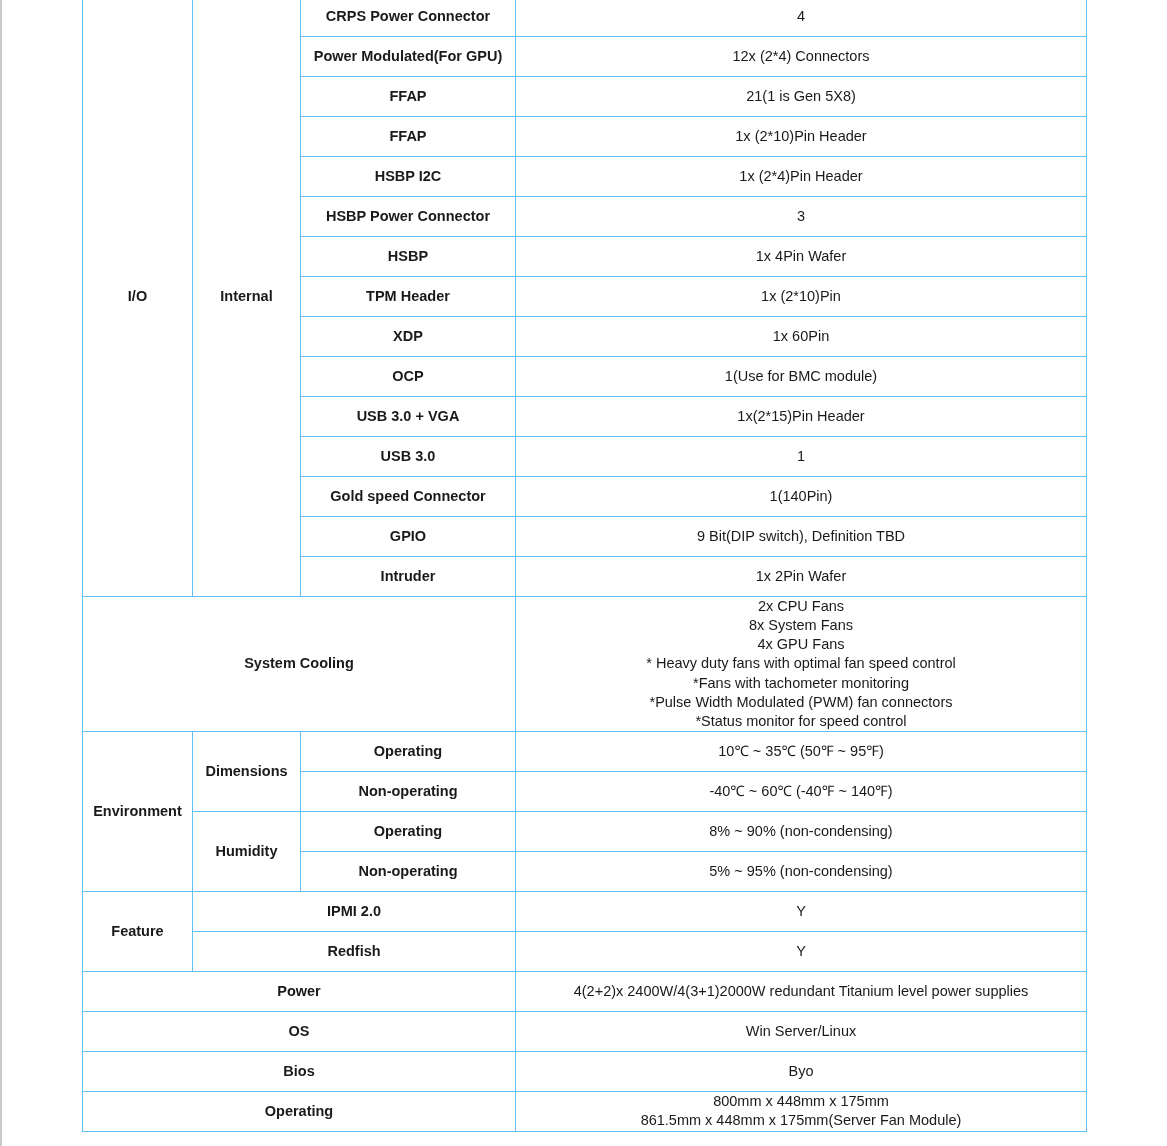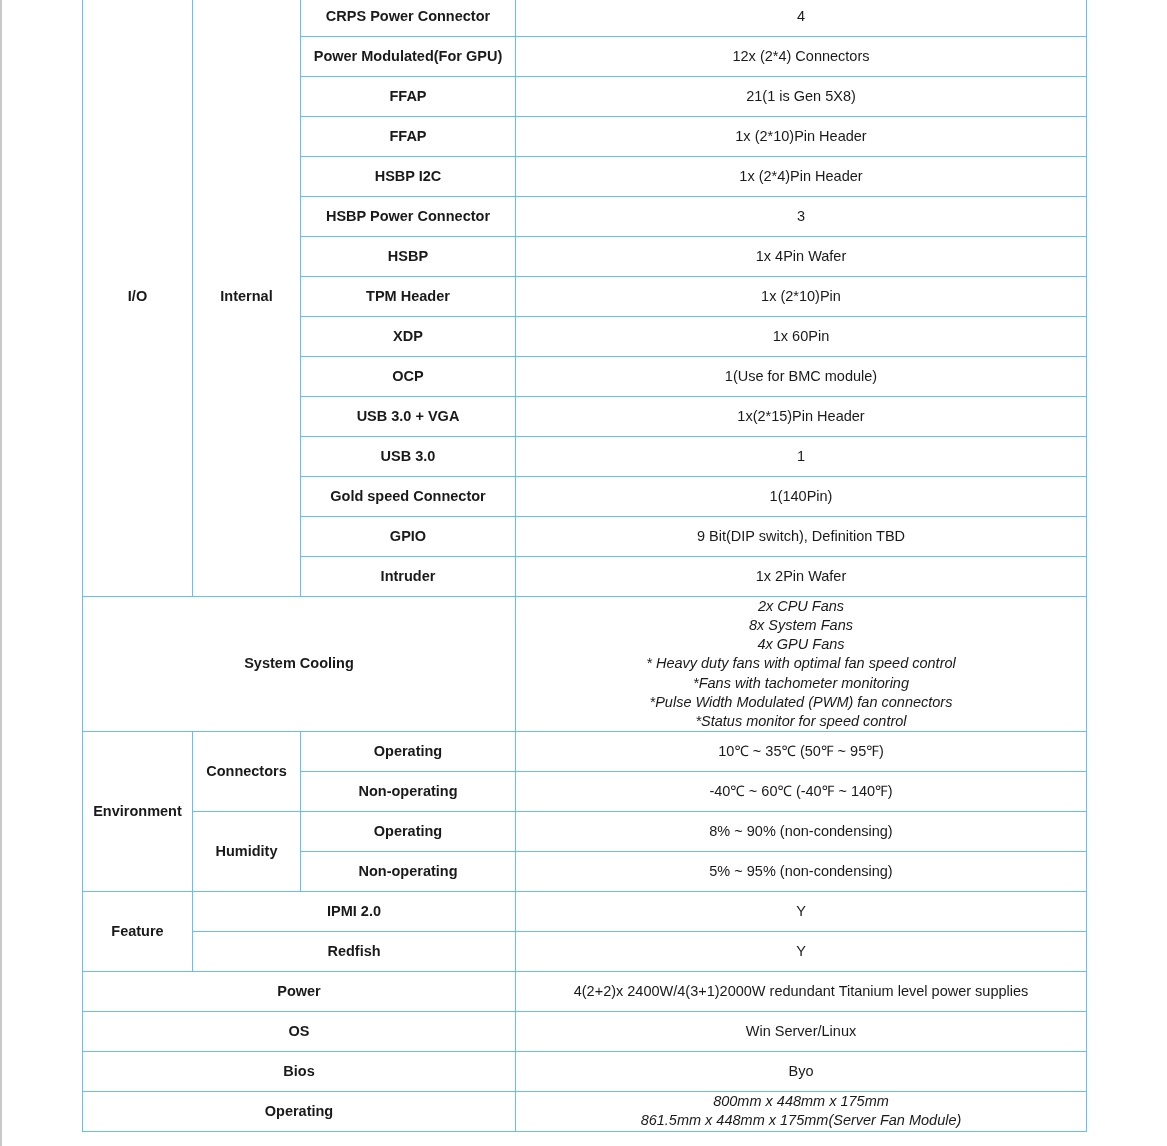--- a/index.html
+++ b/index.html
@@ -83,21 +83,21 @@
     background: #ffffff;
     font-weight: normal;
   }
   td.val-multi {
     background: #ffffff;
     font-weight: normal;
     padding-top: 3px;
     padding-bottom: 3px;
     line-height: 1.44;
   }
-  .ml { white-space: pre-line; font-style: italic; }
+  .ml { white-space: pre-line; }
 </style>
 </head>
 <body>
 
 <div class="page-edge"></div>
 
 <div class="spec-wrap">
 <table class="spec">
   <colgroup>
     <col class="c1">
@@ -176,21 +176,21 @@
 8x System Fans
 4x GPU Fans
 * Heavy duty fans with optimal fan speed control
 *Fans with tachometer monitoring
 *Pulse Width Modulated (PWM) fan connectors
 *Status monitor for speed control</td>
     </tr>
 
     <tr>
       <td class="cat-tall" rowspan="4">Environment</td>
-      <td class="lbl-sub" rowspan="2">Connectors</td>
+      <td class="lbl-sub" rowspan="2">Dimensions</td>
       <td class="lbl">Operating</td>
       <td class="val">10℃ ~ 35℃ (50℉ ~ 95℉)</td>
     </tr>
     <tr>
       <td class="lbl">Non-operating</td>
       <td class="val">-40℃ ~ 60℃ (-40℉ ~ 140℉)</td>
     </tr>
     <tr>
       <td class="lbl-sub" rowspan="2">Humidity</td>
       <td class="lbl">Operating</td>

